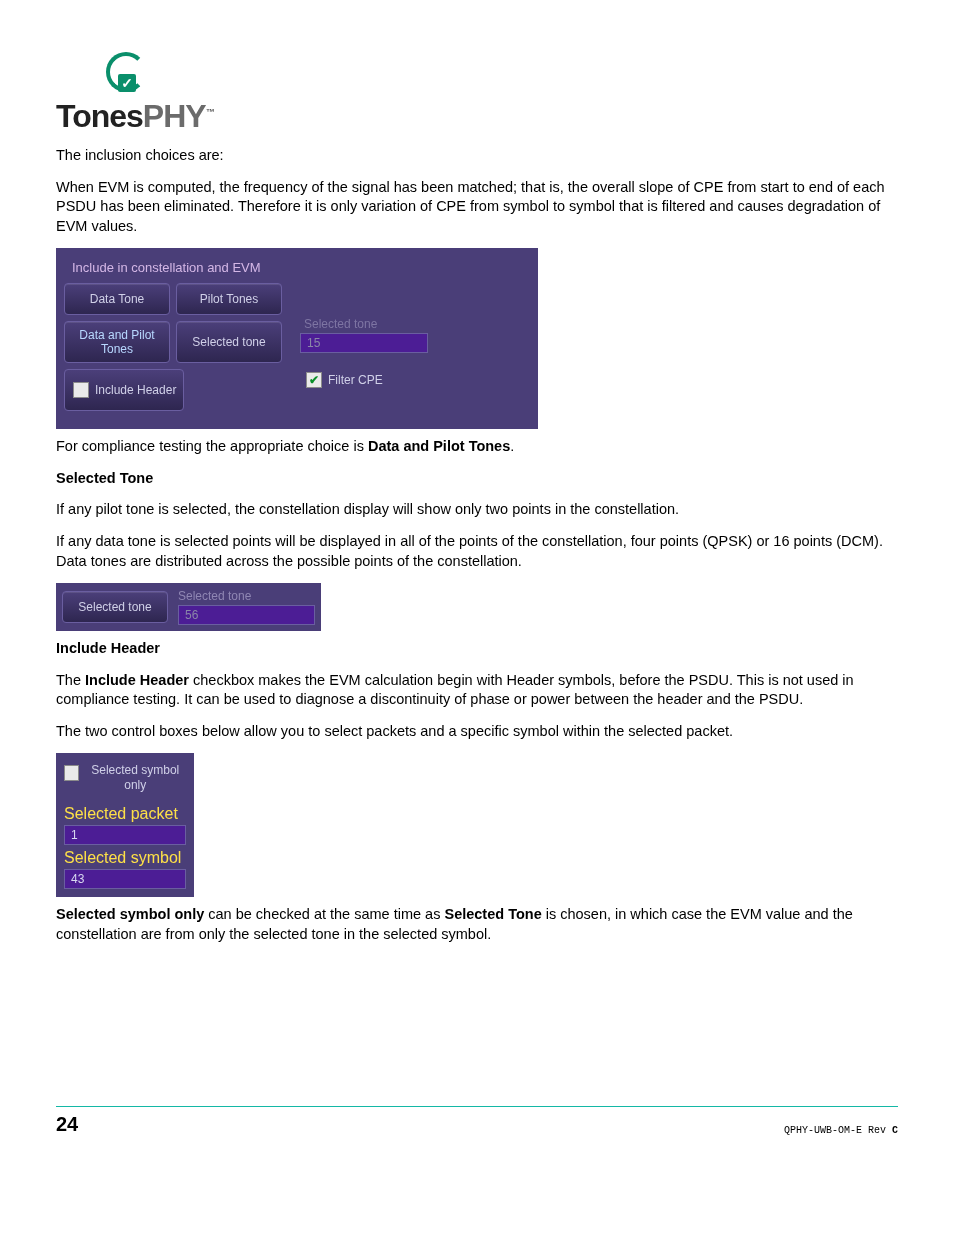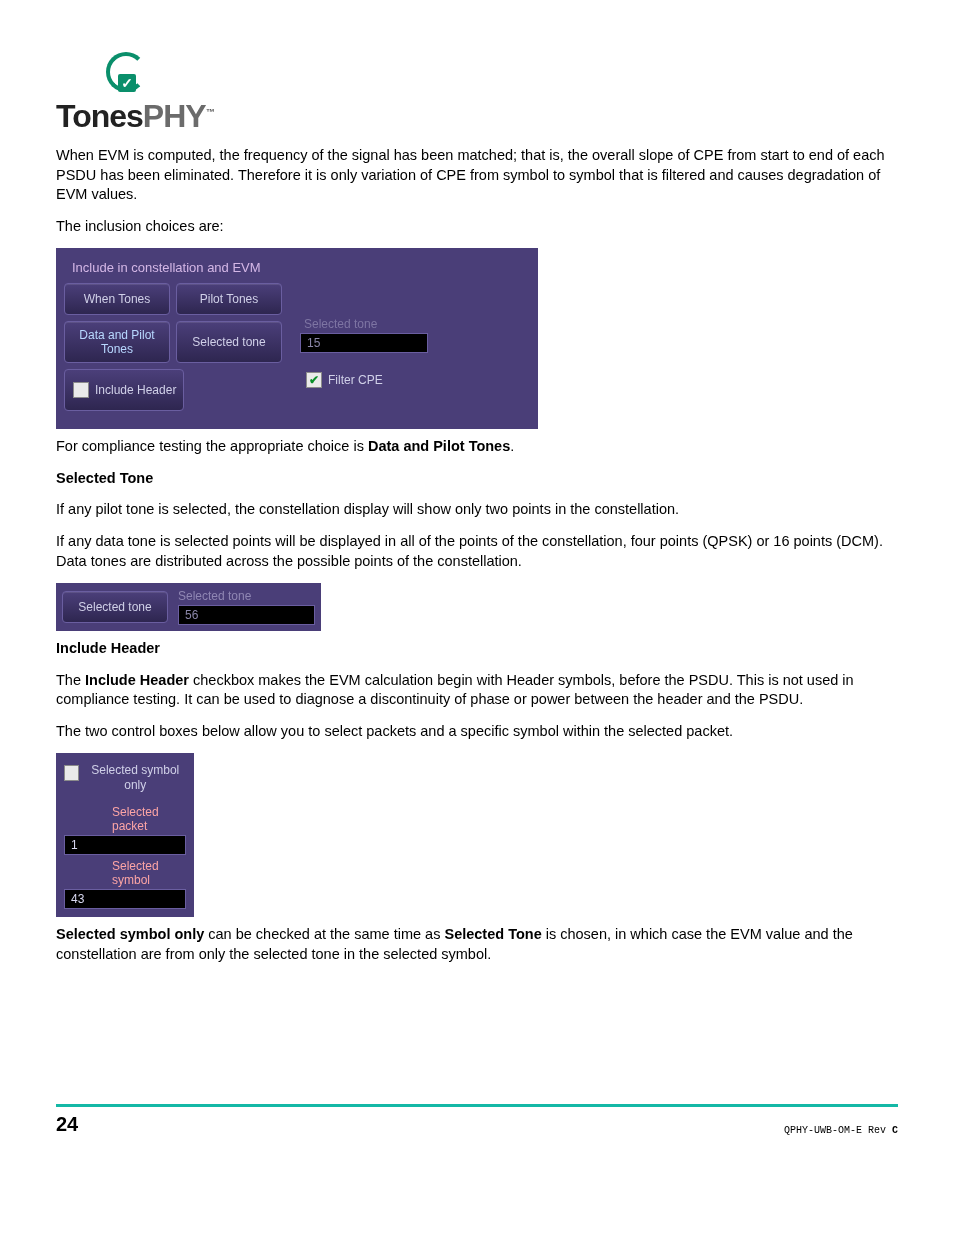--- a/index.html
+++ b/index.html
@@ -96,21 +96,21 @@
     border: 1px solid #8b8b8b;
     display: flex; align-items: center; justify-content: center;
     font-size: 12px;
     line-height: 1;
   }
   .ck .box.checked::after { content: "✔"; color: #0a8f2a; font-weight: bold; }
   .p1-col2 { width: 128px; }
   .lbl-dim { color: #7e75a3; font-size: 12px; padding: 2px 4px 2px 4px; }
   .inp {
     height: 20px;
-    background: #000000;
+    background: #4c1d95;
     border: 1px solid #6a5ea0;
     color: #8a86a8;
     font-size: 12px;
     padding: 2px 6px;
     box-sizing: border-box;
     width: 100%;
   }
 
   
   .panel2 {
@@ -127,30 +127,30 @@
 
   
   .panel3 {
     width: 138px;
     background: #4a3e78;
     padding: 8px;
     box-sizing: border-box;
     margin: 6px 0 8px 0;
   }
   .panel3 .ck { padding: 2px 0 8px 0; }
-  .panel3 .lbl2 { color: #fca5a5; font-size: 12px; padding: 4px 0 2px 0; margin-left: 48px; }
+  .panel3 .lbl2 { color: #fde047; font-size: 16px; padding: 4px 0 2px 0; }
   .panel3 .inp { color: #d8d8f0; }
 
   
   .footer {
     position: absolute;
     bottom: 34px;
     left: 56px;
     right: 56px;
-    border-top: 3px solid #14b8a6;
+    border-top: 1px solid #14b8a6;
     padding-top: 6px;
     display: flex;
     justify-content: space-between;
     align-items: flex-end;
     font-size: 10px;
   }
   .footer .pn { font-size: 20px; font-weight: bold; }
   .footer .rev { font-size: 10px; font-family: Liberation Mono, monospace;}
 </style>
 </head>
@@ -161,29 +161,29 @@
   <div class="logo">
     <div class="mark">
       <div class="mark-c"></div>
       <div class="mark-chk">✓</div>
     </div>
     <span class="word">
       <span>Tones</span><span class="gray">PHY</span><span class="tm">™</span>
     </span>
   </div>
 
+  <p>The inclusion choices are:</p>
   <p>When EVM is computed, the frequency of the signal has been matched; that is, the overall slope of CPE from start to end of each PSDU has been eliminated. Therefore it is only variation of CPE from symbol to symbol that is filtered and causes degradation of EVM values.</p>
-  <p>The inclusion choices are:</p>
 
   <div class="panel1">
     <div class="panel1-title">Include in constellation and EVM</div>
     <div style="display:flex; gap:16px;">
       <div style="flex:0 0 220px;">
         <div class="p1-row">
-          <div class="btn">When Tones</div>
+          <div class="btn">Data Tone</div>
           <div class="btn">Pilot Tones</div>
         </div>
         <div class="p1-row">
           <div class="btn tall selected">Data and Pilot Tones</div>
           <div class="btn tall">Selected tone</div>
         </div>
         <div class="p1-row">
           <div class="ck" style="border:1px solid #6a5ea0; border-radius:4px; background:linear-gradient(#4b3f7a,#2e2650); flex:0 0 104px; height:40px; justify-content:flex-start; padding-left:8px;">
             <span class="box"></span>
             <span style="line-height:1.1;">Include Header</span>

